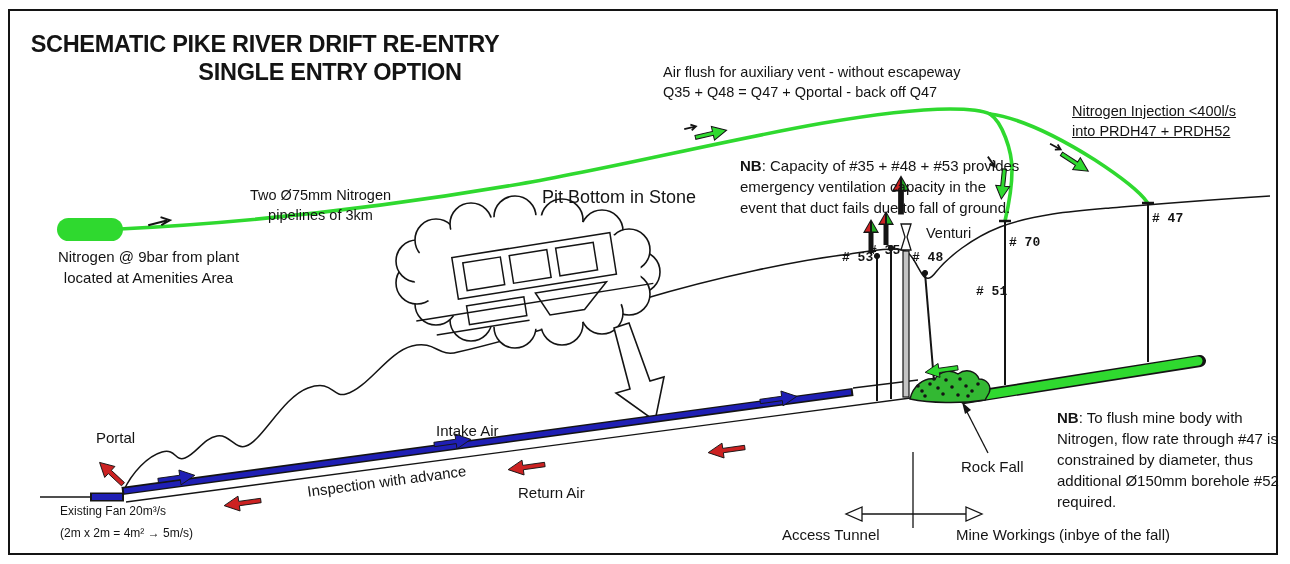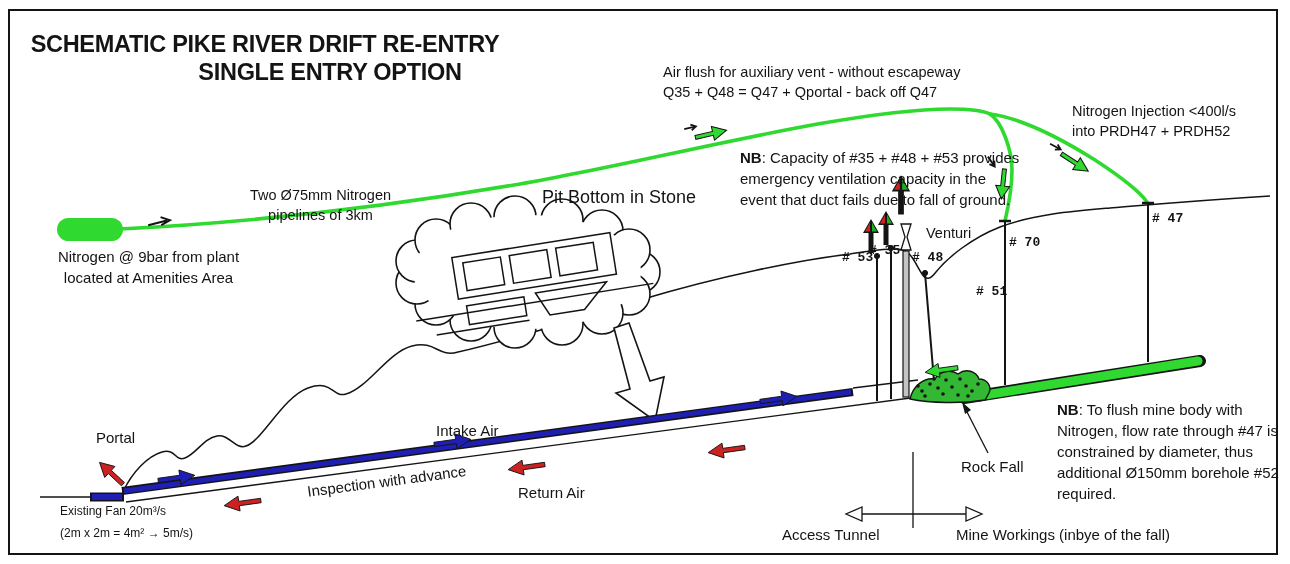--- a/index.html
+++ b/index.html
@@ -10,21 +10,21 @@
   #art{position:absolute;left:0;top:0;}
   .lbl{position:absolute;white-space:nowrap;color:#141414;}
   .c{text-align:center;white-space:normal;}
   .title{font-weight:bold;font-size:23.5px;letter-spacing:-0.3px;}
   .note{font-size:15px;line-height:21px;}
   .small-note{font-size:14.5px;line-height:20px;}
   .bh{font-size:13px;font-weight:bold;font-family:Liberation Mono, monospace;}
   .b{font-weight:bold;}
   .pit{font-size:18px;}
   .rot{transform:rotate(-7.5deg);transform-origin:left top;}
-  .wrap{white-space:normal;}
+  .wrap{white-space:normal;margin-top:8px;}
   svg .ink{stroke:#141414;}
   svg .pipe{stroke:var(--pipe-green);}
   svg .pipefill{fill:var(--pipe-green);}
   svg .bluefill{fill:var(--duct-blue);}
   svg .redfill{fill:var(--arrow-red);}
 </style>
 </head>
 <body>
 
 <div id="stage">
@@ -189,21 +189,21 @@
   </svg>
 
   <div class="lbl title c" style="left:140px;top:59px;width:380px;">SINGLE ENTRY OPTION</div>
   <div class="lbl title c" style="left:30px;top:31px;width:470px;">SCHEMATIC PIKE RIVER DRIFT RE-ENTRY</div>
 
   <div class="lbl small-note" style="left:663px;top:62px;">
     <div>Air flush for auxiliary vent - without escapeway</div>
     <div>Q35 + Q48 = Q47 + Qportal - back off Q47</div>
   </div>
 
-  <div class="lbl small-note" style="left:1072px;top:101px;">
+  <div class="lbl small-note" style="left:1072px;top:101px;text-decoration:underline;">
     <div>Nitrogen Injection &lt;400l/s</div>
     <div>into PRDH47 + PRDH52</div>
   </div>
 
   <div class="lbl small-note c" style="left:238px;top:185px;width:165px;">
     <div>Two Ø75mm Nitrogen</div>
     <div>pipelines of 3km</div>
   </div>
 
   <div class="lbl note c" style="left:36px;top:246px;width:225px;">

